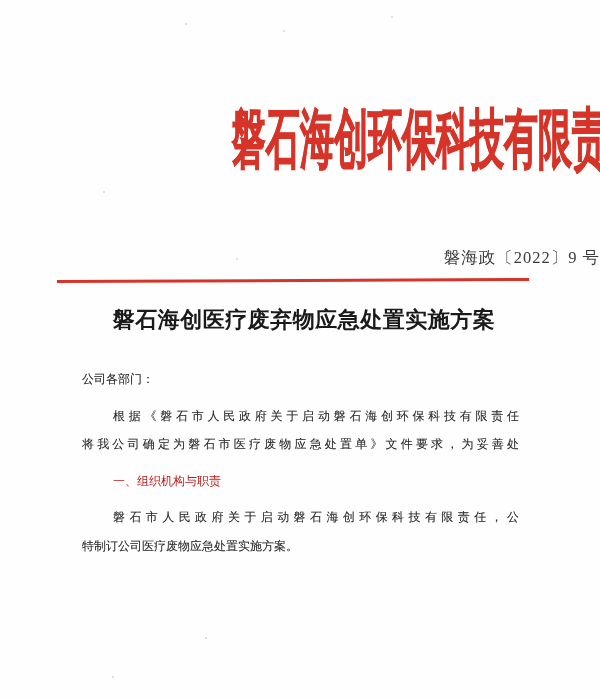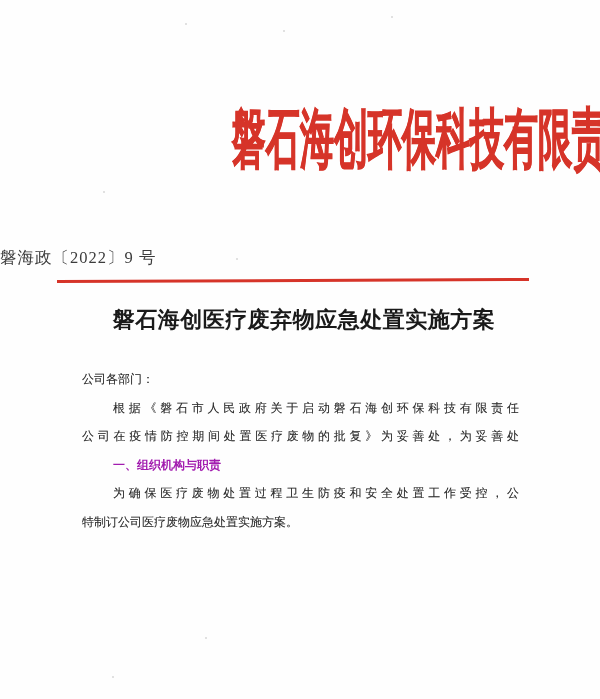--- a/index.html
+++ b/index.html
@@ -24,21 +24,21 @@
     font-size:63px; line-height:66px;
     font-weight:bold;
     color:var(--accent, #d63429);
     -webkit-text-stroke:1px var(--accent, #d63429);
     transform:scale(0.54, 1.03);
     transform-origin:50% 50%;
     font-family:"Liberation Serif", serif;
   }
   .doc-number {
     position:absolute; top:248px; left:0; width:600px;
-    text-align:left;
+    text-align:right;
     font-size:16.5px; line-height:20px;
     letter-spacing:1px;
     color:#3c3c3c;
   }
   .red-rule {
     position:absolute; top:279px; left:57px;
     width:472px; height:2.5px;
     background:var(--accent, #d63429);
     transform:rotate(-0.25deg);
   }
@@ -60,25 +60,25 @@
   .line {
     height:28.5px; line-height:28.5px;
     text-align:left;
     white-space:nowrap;
   }
   .line.full {
     white-space:normal;
     text-align:justify;
     text-align-last:justify;
   }
-  .line.indent { text-indent:31px; }
+  .line.indent { text-indent:31px;margin-top:8px; }
   .line.heading {
     font-family:"Liberation Sans", sans-serif;
-    font-weight:bold;
-    color:#a21caf;
+    font-weight:normal;
+    color:#b91c1c;
     text-shadow:none;
   }
   
   .speck {
     position:absolute;
     background:#a9a9a9; opacity:0.45;
     border-radius:50%;
   }
 </style>
 </head>
@@ -92,23 +92,23 @@
 
   <div class="doc-number">磐海政〔2022〕9 号</div>
 
   <div class="red-rule"></div>
 
   <h1 class="doc-title">磐石海创医疗废弃物应急处置实施方案</h1>
 
   <div class="body-text" id="body-lines">
       <div class="line">公司各部门：</div>
       <div class="line indent full">根据《磐石市人民政府关于启动磐石海创环保科技有限责任</div>
-      <div class="line full">公司在疫情防控期间处置医疗废物的批复》为妥善处，为妥善处</div>
+      <div class="line full">将我公司确定为磐石市医疗废物应急处置单》文件要求，为妥善处</div>
       <div class="line indent heading">一、组织机构与职责</div>
-      <div class="line indent full">为确保医疗废物处置过程卫生防疫和安全处置工作受控，公</div>
+      <div class="line indent full">磐石市人民政府关于启动磐石海创环保科技有限责任，公</div>
       <div class="line">特制订公司医疗废物应急处置实施方案。</div>
     </div>
 
   <div class="speck" style="left:185px; top:23px;  width:2px; height:2px;"></div>
   <div class="speck" style="left:283px; top:30px;  width:2px; height:2px;"></div>
   <div class="speck" style="left:391px; top:16px;  width:2px; height:2px;"></div>
   <div class="speck" style="left:103px; top:191px; width:2px; height:2px;"></div>
   <div class="speck" style="left:236px; top:258px; width:2px; height:2px;"></div>
   <div class="speck" style="left:205px; top:637px; width:2px; height:2px;"></div>
   <div class="speck" style="left:112px; top:676px; width:2px; height:2px;"></div>

